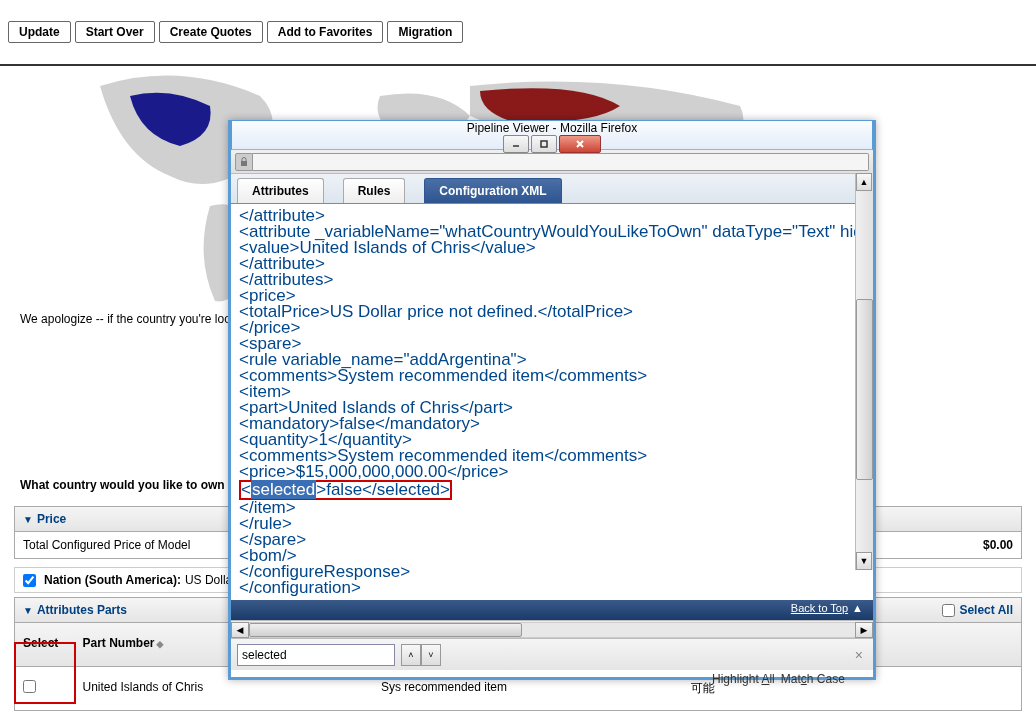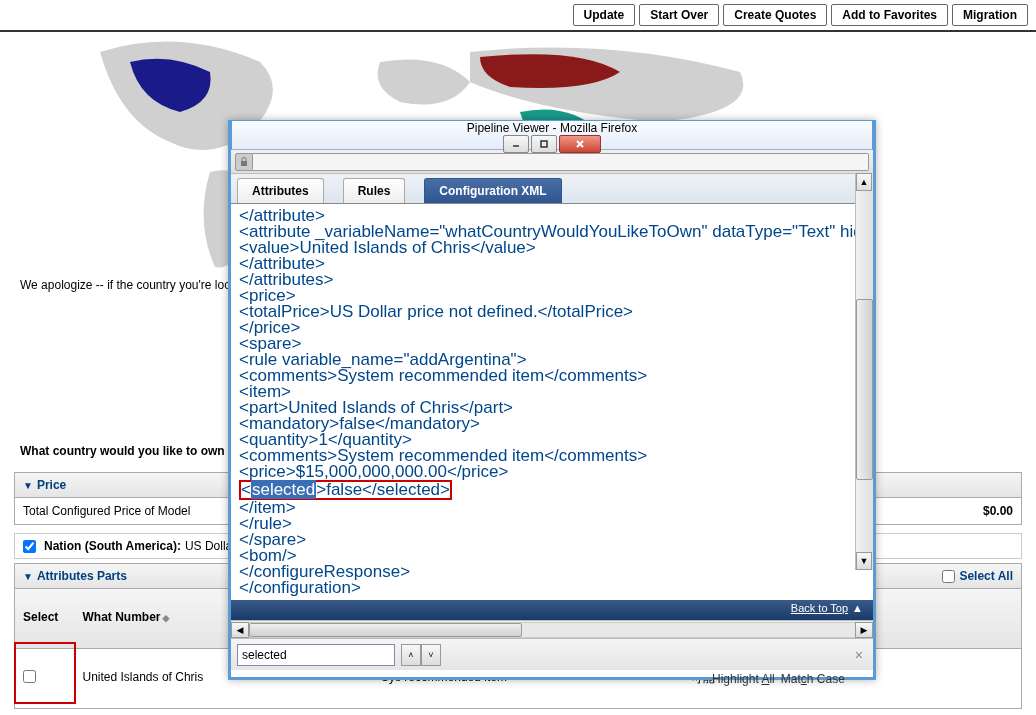--- a/index.html
+++ b/index.html
@@ -1,38 +1,38 @@
 <!DOCTYPE html>
 <html><head>
 <meta charset="utf-8">
 <style>
 * { box-sizing: border-box; margin: 0; padding: 0; }
 body { font-family: Arial, Helvetica, sans-serif; font-size: 12px; background: #fff; color: #000; width: 1036px; height: 715px; overflow: hidden; position: relative; }
 
-.toolbar { display: flex; justify-content: flex-end; gap: 4px; padding: 4px 8px; border-bottom: 2px solid #333; }
+.toolbar { display: flex; gap: 4px; padding: 21px 8px; border-bottom: 2px solid #333; }
 .toolbar button { font-size: 12px; font-weight: bold; padding: 3px 10px; background: #fff; border: 1px solid #666; border-radius: 2px; cursor: pointer; }
 
 .map-area { position: relative; width: 100%; height: 240px; background: #fff; overflow: hidden; }
 .map-svg { position: absolute; top: 0; left: 60px; }
 
 .apology { padding: 6px 20px; font-size: 12px; }
 .question { padding: 6px 20px; font-size: 12px; font-weight: bold; margin-top: 140px; }
 
 .section-box { margin: 8px 14px; border: 1px solid #aaa; }
 .section-header { background: linear-gradient(#f5f5f5,#e5e5e5); padding: 5px 8px; font-weight: bold; color: #004080; border-bottom: 1px solid #aaa; }
 .section-row { display: flex; justify-content: space-between; padding: 6px 8px; font-size: 12px; }
 
 .nation-row { margin: 4px 14px; padding: 5px 4px; border: 1px solid #ccc; display: flex; align-items: center; gap: 4px; }
 .nation-row input[type=checkbox] { margin: 0 4px; }
 
 .rec-header { margin: 4px 14px 0 14px; background: linear-gradient(#f5f5f5,#e5e5e5); padding: 5px 8px; font-weight: bold; color: #004080; border: 1px solid #aaa; display: flex; justify-content: space-between; align-items: center; }
 .select-all { font-weight: bold; font-size: 12px; color: #004080; display: flex; align-items: center; gap: 4px; }
 
 .rec-table { margin: 0 14px; border: 1px solid #aaa; border-top: none; width: calc(100% - 28px); border-collapse: collapse; }
-.rec-table th, .rec-table td { text-align: left; padding: 21px 8px; font-size: 12px; vertical-align: top; margin-top: 12px; }
+.rec-table th, .rec-table td { text-align: left; padding: 13px 8px; font-size: 12px; vertical-align: top; margin-top: 12px; }
 .rec-table th { background: linear-gradient(#f5f5f5,#e5e5e5); border-bottom: 1px solid #aaa; font-weight: bold; }
 .sort-icon { color: #888; font-size: 9px; margin-left: 2px; }
 .select-col { width: 60px; text-align: center; }
 .red-box { border: 2px solid #c00; position: absolute; }
 
 
 .popup { position: absolute; top: 120px; left: 228px; width: 648px; height: 560px; border: 3px solid #5b9bd5; border-top: none; box-shadow: 0 0 8px rgba(0,0,0,.3); background: #fff; }
 .titlebar { height: 30px; background: linear-gradient(#fafcff,#e3edf9); border: 1px solid #5b9bd5; border-bottom: 1px solid #aac; display: flex; align-items: center; padding: 0 4px; flex-direction: column; }
 .ff-icon { width: 16px; height: 16px; margin-right: 6px; }
 .titlebar-text { flex: 1; font-size: 12px; color: #000; }
@@ -135,21 +135,21 @@
   <span><span class="collapse-arrow">▼</span><span>Attributes Parts</span></span>
   <span class="select-all">
       <input type="checkbox" style="">
       <span>Select All</span>
     </span>
 </div>
 <table class="rec-table">
   <thead>
       <tr>
     <th class="select-col">Select</th>
-    <th><span>What Number</span><span class="sort-icon">◆</span></th>
+    <th><span>Part Number</span><span class="sort-icon">◆</span></th>
     <th>Co</th>
     <th>字符串String Multibyte C</th>
   </tr>
     </thead>
   <tbody>
       <tr>
     <td class="select-col"><input type="checkbox" style=""></td>
     <td>United Islands of Chris</td>
     <td>Sys recommended item</td>
     <td>可能</td>

